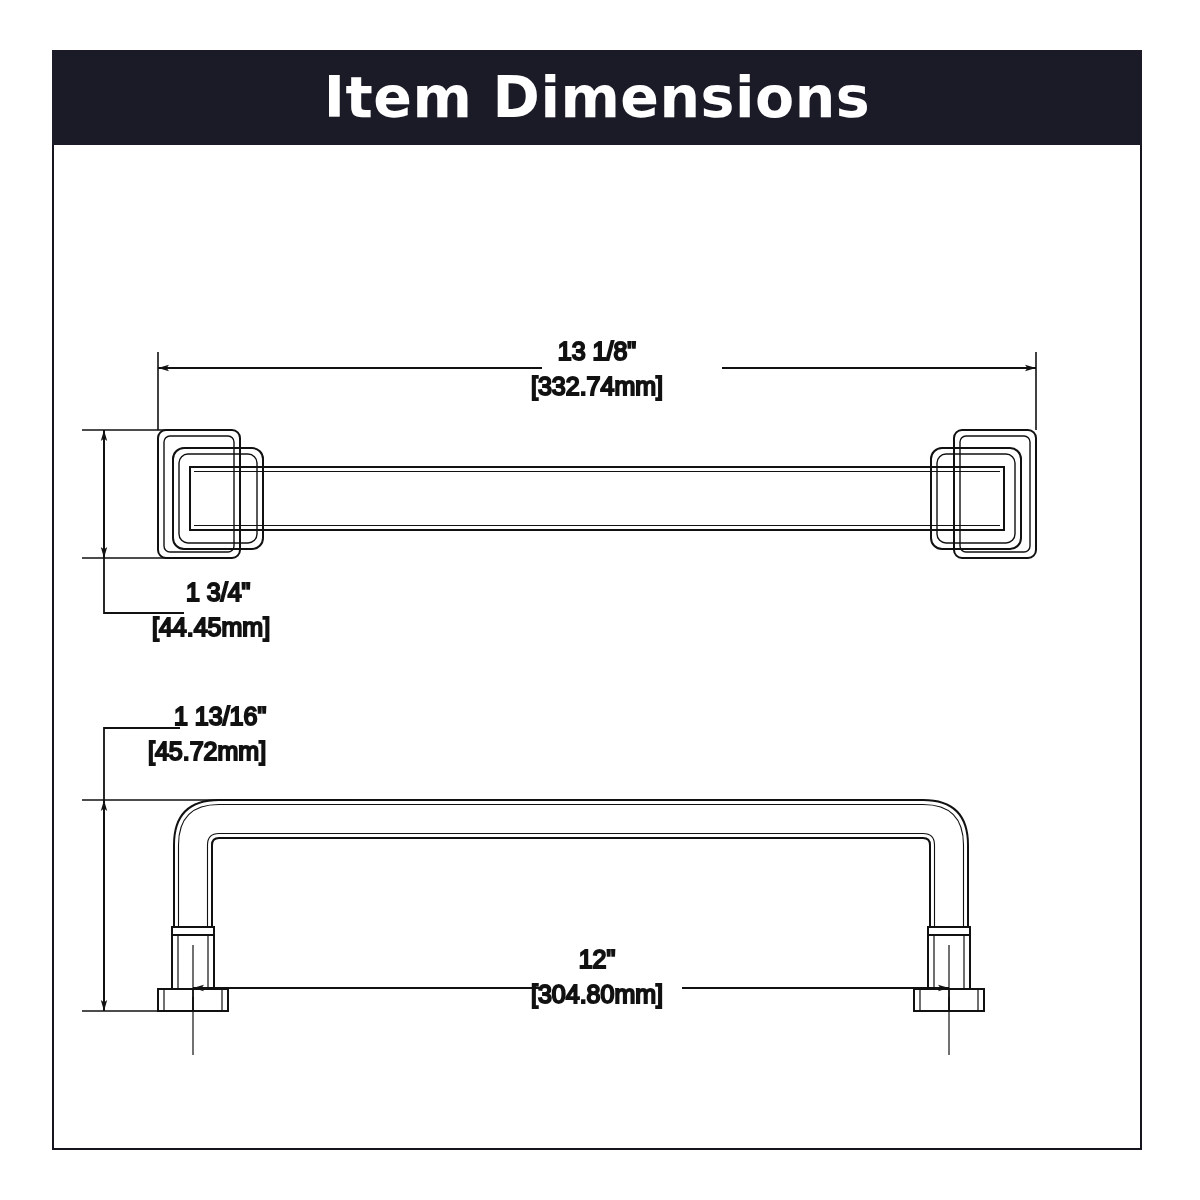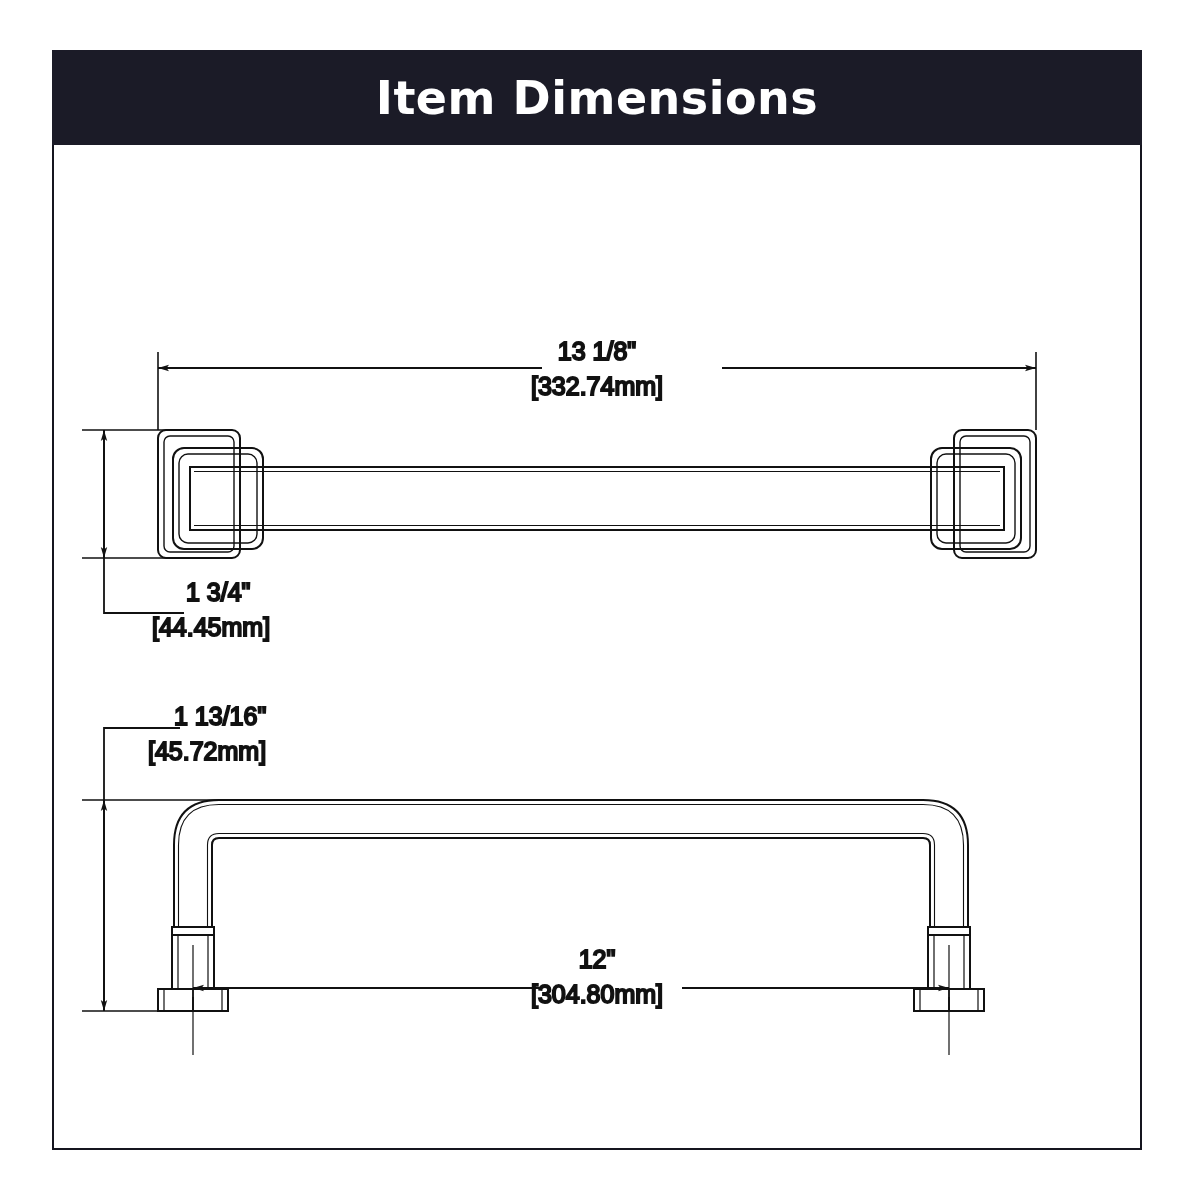--- a/index.html
+++ b/index.html
@@ -38,21 +38,21 @@
     width: 1090px;
     height: 95px;
     background: #1b1b27;
     display: flex;
     align-items: center;
     justify-content: center;
     box-sizing: border-box;
   }
   .banner-title {
     color: #ffffff;
-    font-size: 46px;
+    font-size: 57px;
     font-weight: bold;
     letter-spacing: 0.5px;
     line-height: 1;
     font-family: "DejaVu Sans", sans-serif;
   }
   
   .drawing {
     position: absolute;
     left: 52px;
     top: 145px;

